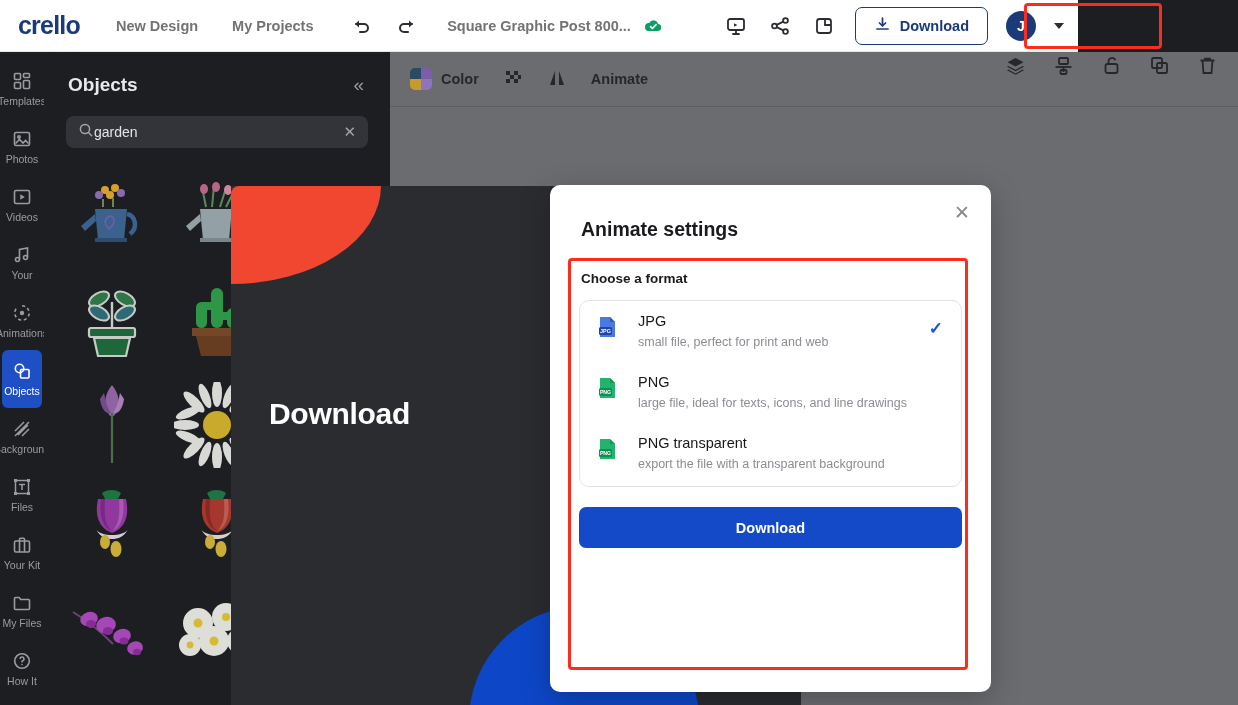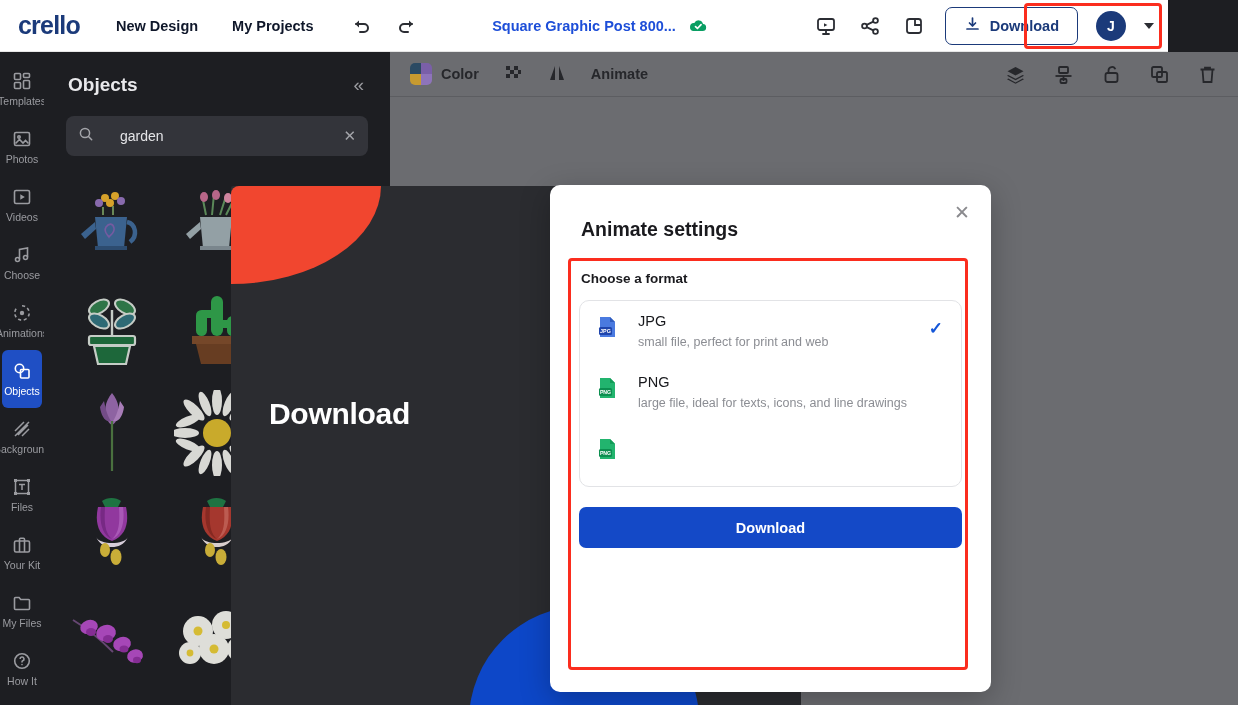--- a/index.html
+++ b/index.html
@@ -6,43 +6,43 @@
   html, body {
     width: 1238px; height: 705px;
     font-family: "Liberation Sans", sans-serif;
     overflow: hidden;
     background: #1d1e22;
   }
   #app { position: relative; width: 1238px; height: 705px; }
 
   
   .topbar {
-    position: absolute; left: 0; top: 0; width: 1168px; height: 52px;
+    position: absolute; left: 0; top: 0; width: 1078px; height: 52px;
     background: #ffffff; display: flex; align-items: center;
     border-bottom: 1px solid #e6e6e6;
   }
   .logo {
     margin-left: 18px; font-size: 25px; font-weight: 700; color: #1b3a7a;
     letter-spacing: -0.8px;
   }
   .topnav { display: flex; align-items: center; margin-left: 36px; gap: 34px; }
   .topnav a {
-    font-size: 14.5px; color: #0f172a; font-weight: 600; text-decoration: none;
+    font-size: 14.5px; color: #737373; font-weight: 600; text-decoration: none;
     cursor: pointer; white-space: nowrap;
   }
   .histbtns { display: flex; align-items: center; margin-left: 34px; gap: 20px; }
   .iconbtn {
     width: 26px; height: 26px; display: flex; align-items: center;
     justify-content: center; cursor: pointer; color: #2b2d33;
   }
   .doctitle {
     position: absolute; left: 50%; transform: translateX(-50%);
     display: flex; align-items: center; gap: 12px; white-space: nowrap;
   }
-  .doctitle .t { font-size: 14.5px; color: #1d4ed8; font-weight: 600; margin-left: 32px; }
+  .doctitle .t { font-size: 14.5px; color: #737373; font-weight: 600; margin-left: 32px; }
   .cloud-ok { width: 20px; height: 20px; }
   .topright {
     position: absolute; right: 14px; top: 0; height: 52px;
     display: flex; align-items: center; gap: 18px;
   }
   .dlbtn {
     display: flex; align-items: center; gap: 9px;
     border: 1.5px solid #1b3a7a; border-radius: 7px;
     padding: 8px 18px; color: #1b3a7a; font-size: 14.5px; font-weight: 700;
     background: #fff; cursor: pointer;
@@ -78,23 +78,23 @@
     position: absolute; left: 44px; top: 52px; width: 346px; height: 653px;
     background: #1d1e22;
   }
   .panel-head {
     display: flex; align-items: center; justify-content: space-between;
     padding: 22px 26px 14px 24px;
   }
   .panel-title { font-size: 19px; color: #e9e9ec; font-weight: 700; }
   .collapse { color: #9a9ba0; font-size: 19px; cursor: pointer; }
   .search {
-    margin: 6px 22px 0 22px; height: 40px; background: #33343a;
+    margin: 6px 22px 0 22px; height: 32px; background: #33343a;
     border-radius: 8px; display: flex; align-items: center; padding: 0 12px;
-    gap: 26px; cursor: text;
+    gap: 0; cursor: text;
   }
   .search input {
     flex: 1; background: transparent; border: none; outline: none;
     color: #e4e4e7; font-size: 14px; font-family: inherit;
   }
   .clear-x { color: #a4a5aa; font-size: 15px; cursor: pointer; }
   .grid {
     margin-top: 18px; padding: 0 16px; display: grid;
     grid-template-columns: repeat(3, 1fr); gap: 2px;
   }
@@ -102,22 +102,22 @@
     height: 102px; display: flex; align-items: center; justify-content: center;
     cursor: pointer;
   }
 
   
   .canvas-area {
     position: absolute; left: 390px; top: 52px; width: 848px; height: 653px;
     background: #6b6c70;
   }
   .toolbar {
-    position: absolute; left: 0; top: 0; width: 848px; height: 45px;
-    background: #6b6c70; display: flex; align-items: center;
+    position: absolute; left: 0; top: 0; width: 848px; height: 55px;
+    background: #6b6c70; display: flex; 
     border-bottom: 1px solid #5c5d61;
   }
   .tool-left { display: flex; align-items: center; gap: 24px; padding-left: 20px; }
   .tool-item { display: flex; align-items: center; gap: 9px; cursor: pointer;
     font-size: 14.5px; color: #26272b; font-weight: 600; }
   .color-swatch {
     width: 22px; height: 22px; border-radius: 5px; overflow: hidden;
     display: grid; grid-template-columns: 1fr 1fr; grid-template-rows: 1fr 1fr;
   }
   .tool-right {
@@ -302,21 +302,21 @@
       </svg>
       <span class="lbl">Videos</span>
     </div>
 
     <div class="rail-item">
       <svg width="20" height="20" viewBox="0 0 20 20" fill="none" stroke-width="1.6">
         <path d="M7.5 14V4.5l8-1.5V12"></path>
           <circle cx="5.5" cy="14.5" r="2"></circle>
           <circle cx="13.5" cy="12.5" r="2"></circle>
       </svg>
-      <span class="lbl">Choose</span>
+      <span class="lbl">Your</span>
     </div>
 
     <div class="rail-item">
       <svg width="20" height="20" viewBox="0 0 20 20" fill="none" stroke-width="1.6">
         <path d="M10 2.8a7.2 7.2 0 1 1-5.3 2.3" stroke-dasharray="3.2 2.6"></path>
         <circle cx="10" cy="10" r="2.2" fill="#9a9ba0" stroke="none"></circle>
       </svg>
       <span class="lbl">Animations</span>
     </div>
 
@@ -687,20 +687,24 @@
 
       <div class="fmt-row">
         <span class="fmt-icon">
           <svg width="19" height="22" viewBox="0 0 19 22">
             <path d="M2 1h10l5 5v15H2z" fill="#22b46e"></path>
             <path d="M12 1l5 5h-5z" fill="#129b57"></path>
             <rect x="1" y="11" width="13" height="8" rx="1.5" fill="#0c8f50"></rect>
             <text x="7.5" y="17.3" font-size="5.2" fill="#fff" text-anchor="middle" font-family="Liberation Sans, sans-serif" font-weight="bold">PNG</text>
           </svg>
         </span>
+        <span>
+          <span class="fmt-name">PNG transparent</span><br>
+          <span class="fmt-desc">export the file with a transparent background</span>
+        </span>
       </div>
 
       <div class="fmt-row">
         
         
       </div>
 
     </div>
 
     <button class="modal-dl">Download</button>

